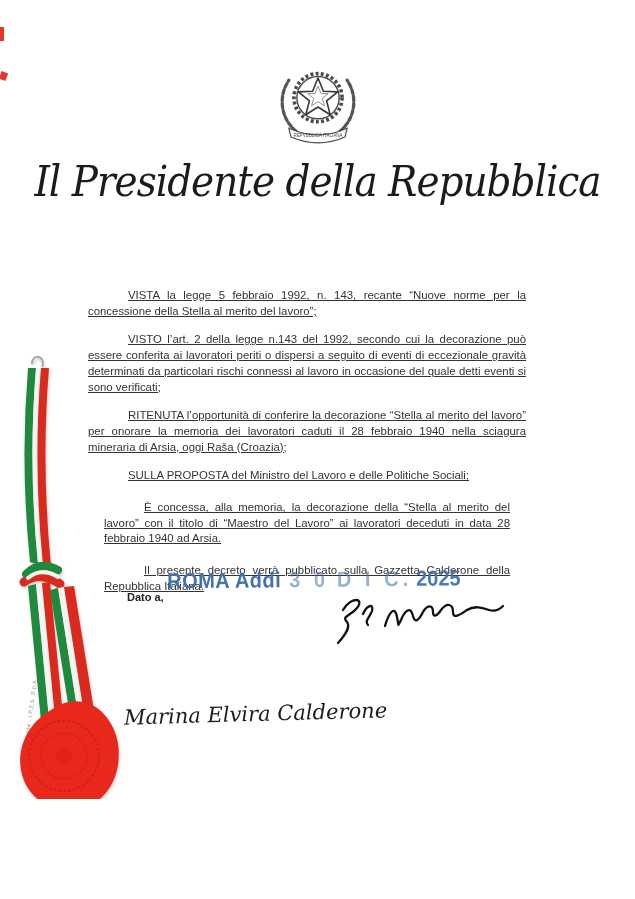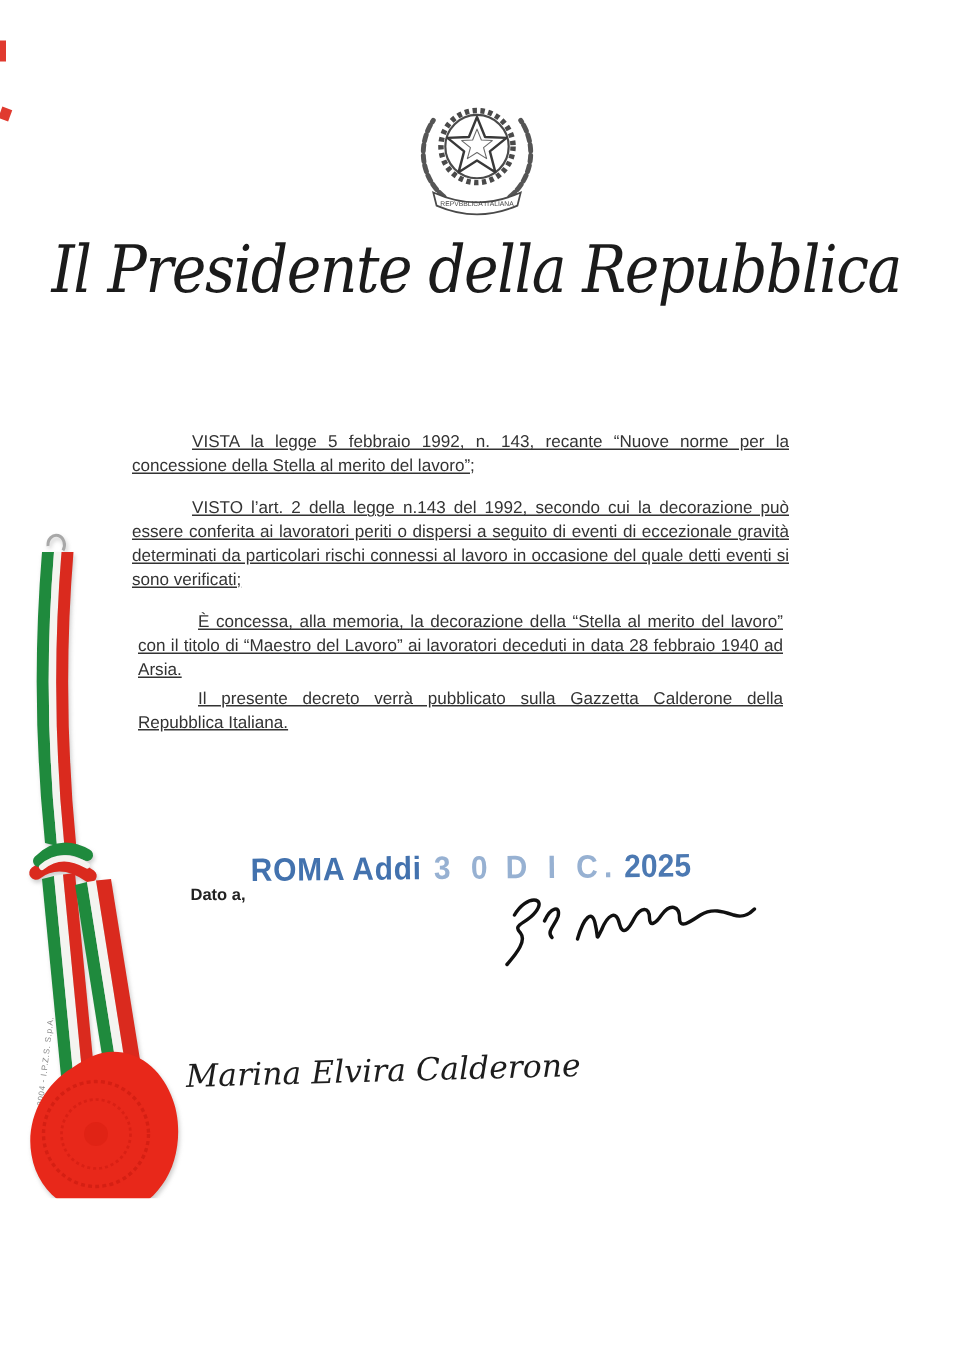--- a/index.html
+++ b/index.html
@@ -13,21 +13,21 @@
   .title{position:absolute;left:0;top:158px;width:635px;text-align:center;
          font-family:"DejaVu Serif",serif;font-style:italic;font-weight:500;
          font-size:39px;letter-spacing:-1px;color:#1b1b1b;white-space:nowrap;
          transform:scaleY(1.12);}
 
   
   .bodycol{position:absolute;left:88px;top:288px;width:438px;
            font-size:11.4px;line-height:15.7px;color:#333;text-align:justify;text-decoration:underline;}
   .bodycol p{margin:0 0 13px 0;text-indent:40px;}
   .decreta{text-align:center;text-indent:0 !important;margin:14px 0 13px 0 !important;}
-  .tight{margin:4px !important;}
+  .tight{margin:16px !important;}
 
   
   .dato-label{position:absolute;left:127px;top:591px;font-size:11px;font-weight:700;color:#222;}
   .stamp{position:absolute;left:167px;top:569px;color:#4372ae;font-weight:700;
          font-size:20px;transform:rotate(-0.6deg) scaleY(1.08);transform-origin:left top;
          white-space:nowrap;letter-spacing:0.5px;}
   .stamp .faint{opacity:0.55;letter-spacing:4px;margin-left:8px;}
   .stamp .year{opacity:0.95;margin-left:4px;letter-spacing:0;}
 
   
@@ -69,20 +69,22 @@
 
     <path d="M30,102 Q70,120 110,102 L107,114 Q70,130 33,114 Z" fill="#ffffff" stroke="#4a4a4a" stroke-width="1.6"></path>
     <text x="70" y="114" text-anchor="middle" font-size="6.2" fill="#4a4a4a" font-family="Liberation Sans, sans-serif">REPVBBLICA ITALIANA</text>
   </svg>
 
   <div class="title">Il Presidente della Repubblica</div>
 
   <div class="bodycol">
     <p>VISTA la legge 5 febbraio 1992, n. 143, recante “Nuove norme per la concessione della Stella al merito del lavoro”;</p>
     <p>VISTO l’art. 2 della legge n.143 del 1992, secondo cui la decorazione può essere conferita ai lavoratori periti o dispersi a seguito di eventi di eccezionale gravità determinati da particolari rischi connessi al lavoro in occasione del quale detti eventi si sono verificati;</p>
+    <p>RITENUTA l’opportunità di conferire la decorazione “Stella al merito del lavoro” per onorare la memoria dei lavoratori caduti il 28 febbraio 1940 nella sciagura mineraria di Arsia, oggi Raša (Croazia);</p>
+    <p>SULLA PROPOSTA del Ministro del Lavoro e delle Politiche Sociali;</p>
     <p class="tight">È concessa, alla memoria, la decorazione della “Stella al merito del lavoro” con il titolo di “Maestro del Lavoro” ai lavoratori deceduti in data 28 febbraio 1940 ad Arsia.</p>
     <p class="tight">Il presente decreto verrà pubblicato sulla Gazzetta Calderone della Repubblica Italiana.</p>
   </div>
 
   <div class="dato-label">Dato a,</div>
   <div class="stamp">
     <span>ROMA Addi</span><span class="faint">3 0</span><span class="faint">D I C.</span><span class="year">2025</span>
   </div>
 
   <svg class="sig-president" viewBox="0 0 190 58">

